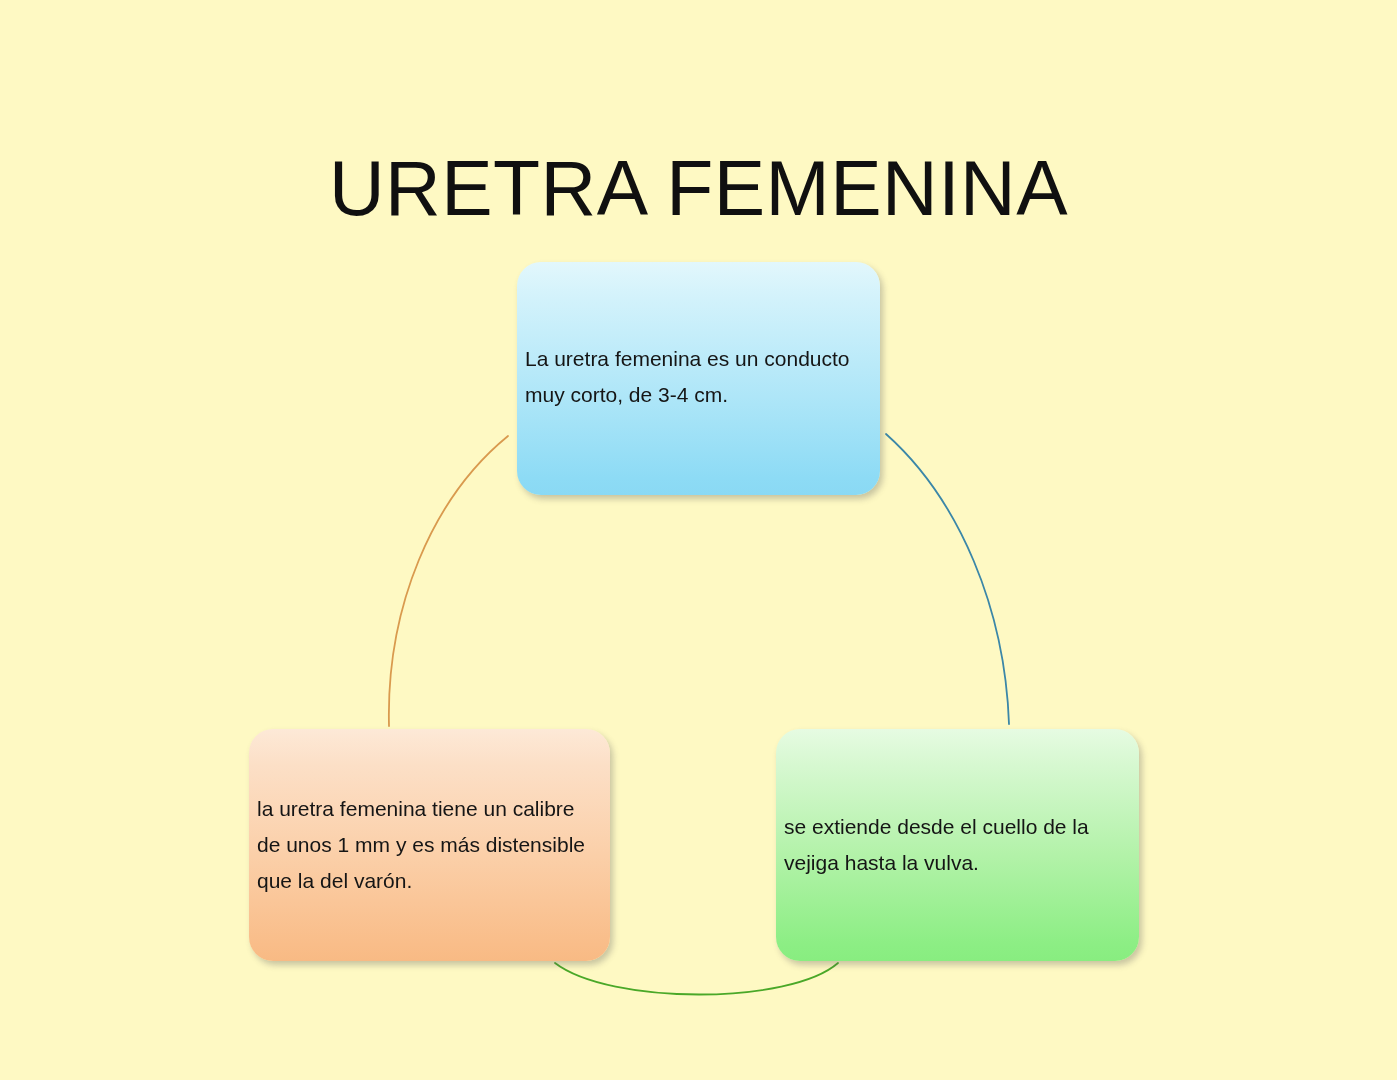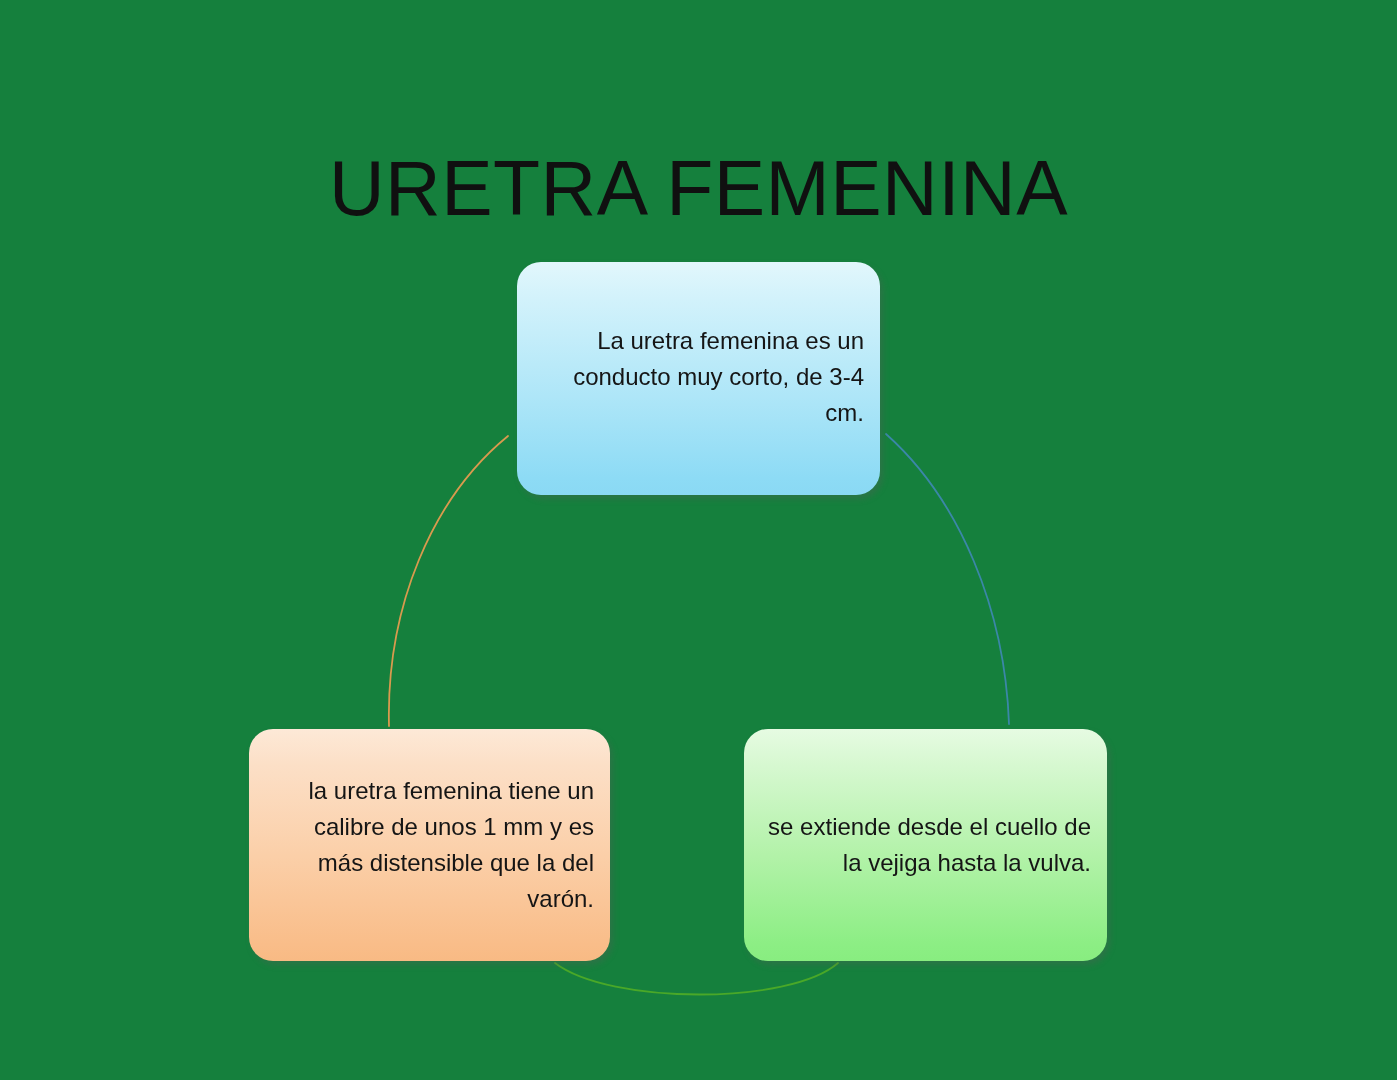--- a/index.html
+++ b/index.html
@@ -10,21 +10,21 @@
   }
   body {
     font-family: "Liberation Sans", sans-serif;
     -webkit-font-smoothing: antialiased;
   }
 
   #slide {
     position: relative;
     width: 1397px;
     height: 1080px;
-    background: #15803d;
+    background: #fef9c3;
     overflow: hidden;
   }
 
   
   #slide-title {
     position: absolute;
     left: 0;
     top: 98px;
     width: 1397px;
     text-align: center;
@@ -52,42 +52,42 @@
     box-sizing: border-box;
     border-radius: 24px;
     display: flex;
     align-items: center;
     justify-content: center;
     box-shadow: 3px 4px 6px rgba(90, 90, 90, 0.33);
   }
   .node-text {
     display: block;
     width: 100%;
-    padding: 0 16px;
+    padding: 0 8px;
     box-sizing: border-box;
-    text-align: right;
-    font-size: 24px;
+    text-align: left;
+    font-size: 21px;
     line-height: 36px;
     color: #151515;
     font-weight: 400;
   }
 
   #node-blue {
     left: 517px;
     top: 262px;
     width: 363px;
     height: 233px;
     background: linear-gradient(to bottom, #e2f7fc 0%, #d2f2fb 16%, #aee6f8 58%, #8ddbf5 93%, #8ad9f4 100%);
   }
   #node-blue .node-text {
     transform: translateY(-2px);
   }
 
   #node-green {
-    left: 744px;
+    left: 776px;
     top: 729px;
     width: 363px;
     height: 232px;
     background: linear-gradient(to bottom, #e6fbe2 0%, #d6f8d0 16%, #b2f2a8 55%, #8cee84 93%, #88ed80 100%);
   }
 
   #node-orange {
     left: 249px;
     top: 729px;
     width: 361px;

